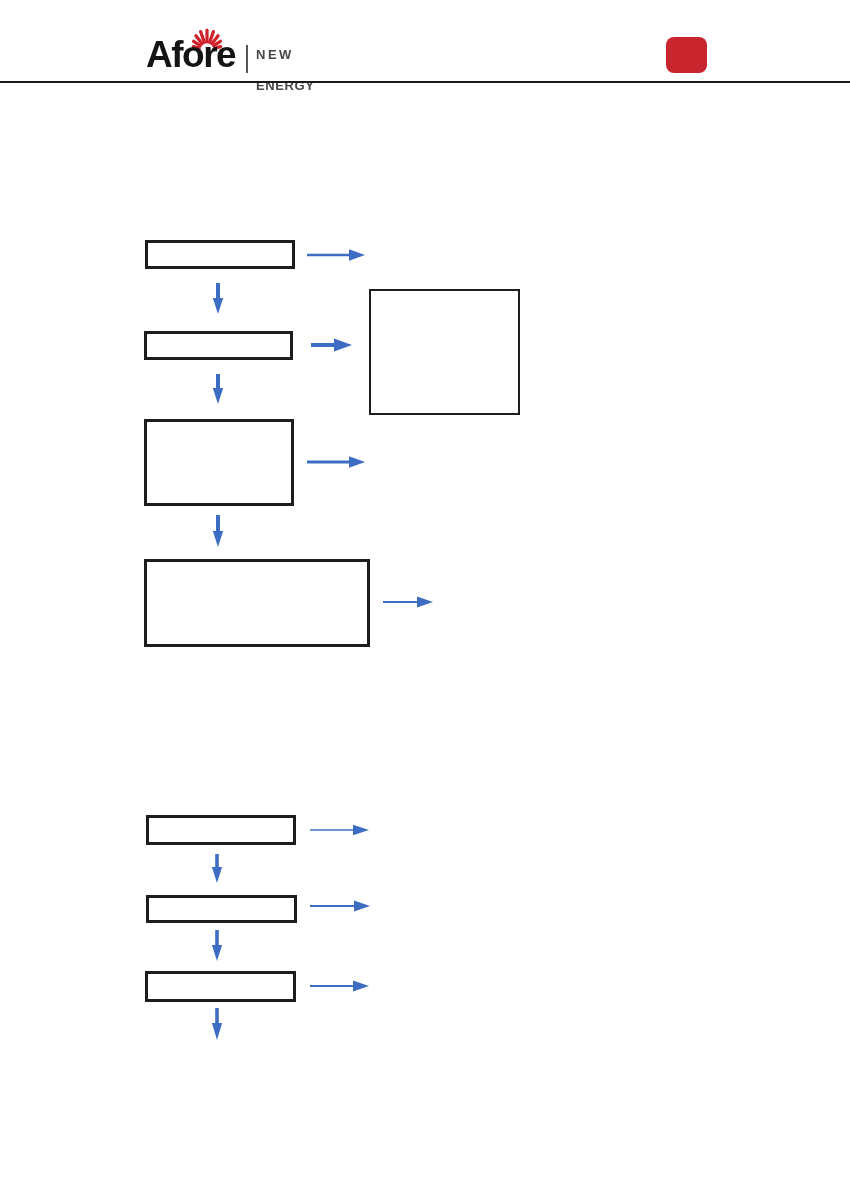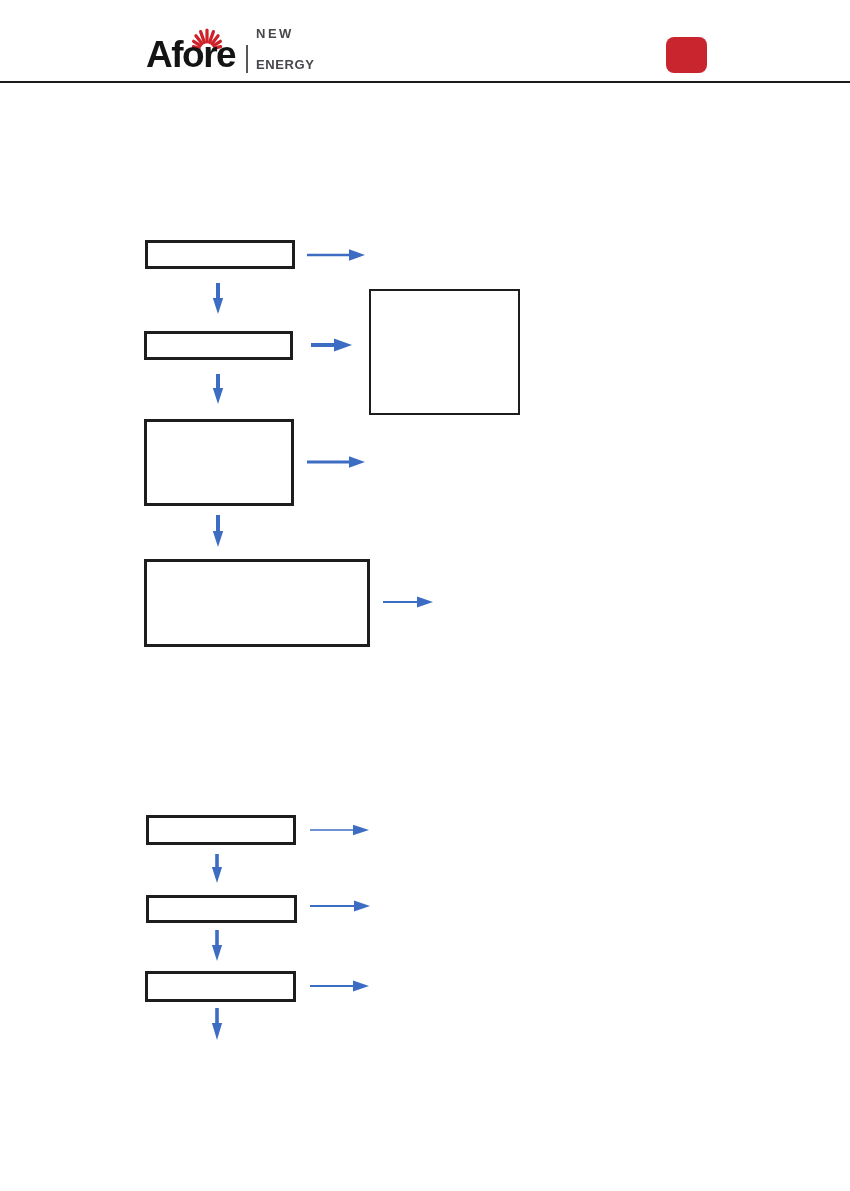--- a/index.html
+++ b/index.html
@@ -36,21 +36,21 @@
     position: absolute;
     left: 246px;
     top: 45px;
     width: 2px;
     height: 28px;
     background: #55555a;
   }
   .tagline {
     position: absolute;
     left: 256px;
-    top: 27px;
+    top: 48px;
     color: #47474c;
   }
   .tagline-top {
     font-size: 13px;
     line-height: 14px;
     font-weight: 700;
     letter-spacing: 2.5px;
   }
   .tagline-bottom {
     font-size: 13px;

